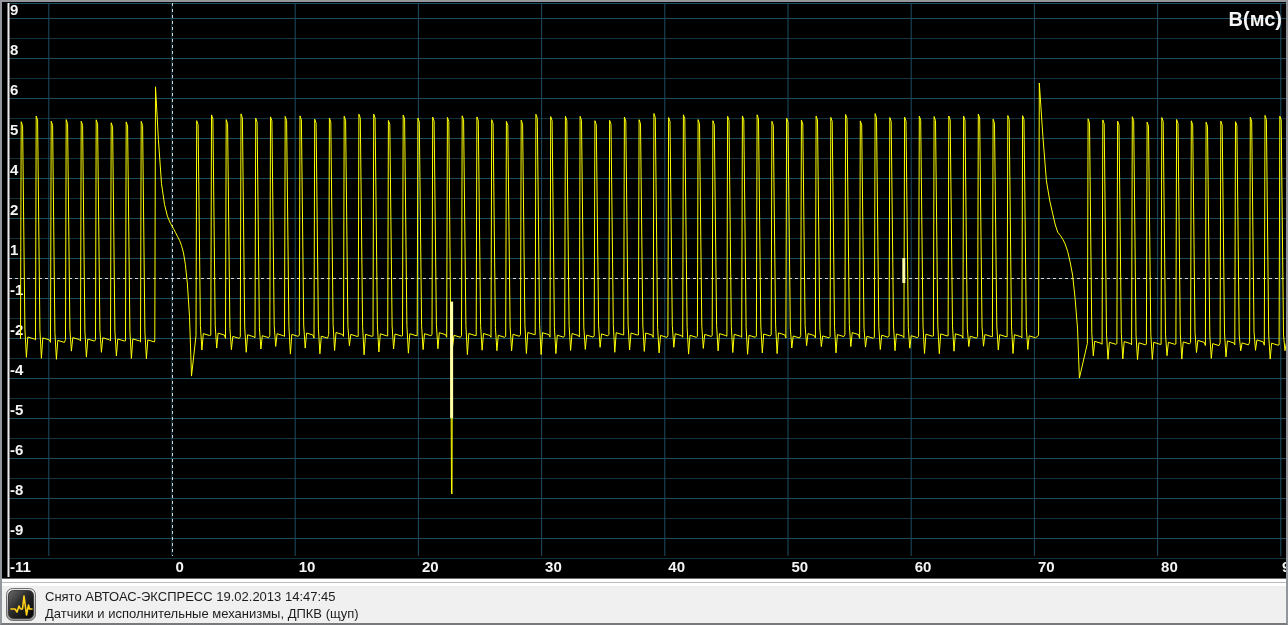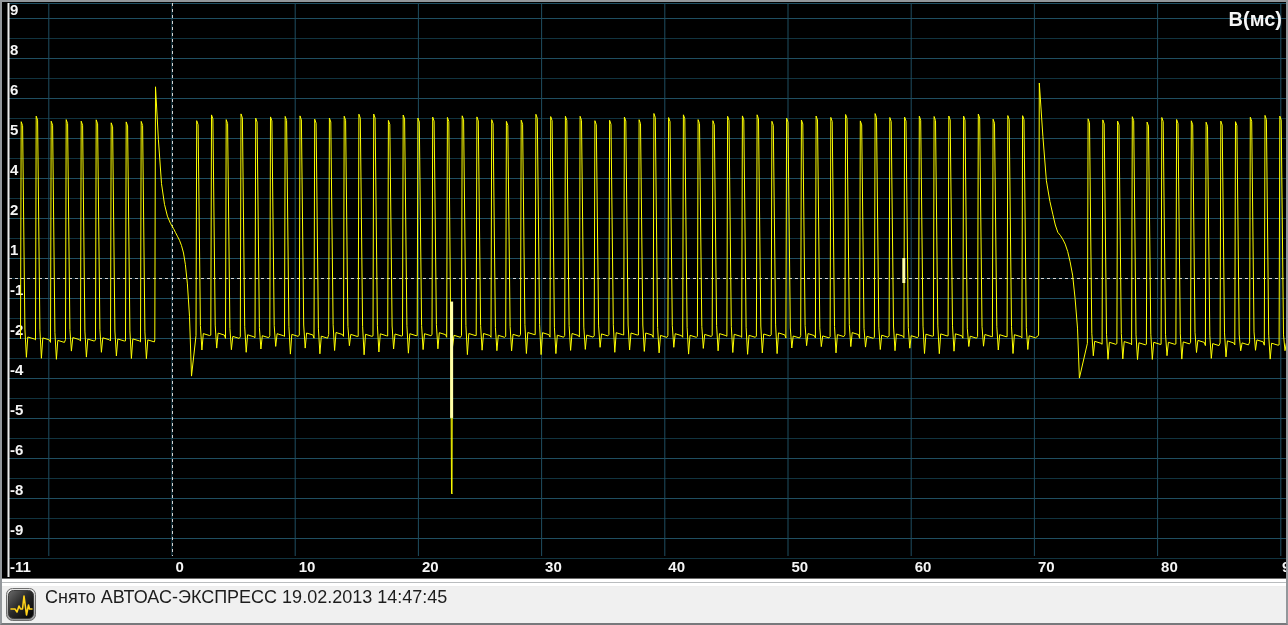--- a/index.html
+++ b/index.html
@@ -7,21 +7,21 @@
           font-family:"Liberation Sans",sans-serif;overflow:hidden;}
   #scope{display:block;}
   .sep{height:9px;box-sizing:border-box;
        border-left:2px solid #93979b;border-right:2px solid #93979b;
        background:linear-gradient(#6b6b6b 0 1px,#ffffff 1px 4px,#b9bcbe 4px 5px,#ffffff 5px 8px,#eeeeee 8px 9px);}
   .statusbar{height:38px;box-sizing:border-box;background:#f0f0f0;
        border-left:2px solid #93979b;border-right:2px solid #93979b;border-bottom:2px solid #77797c;
        display:flex;align-items:flex-start;padding:1px 0 0 4px;}
   .scope-icon{width:30px;height:33px;margin-right:9px;flex:0 0 auto;cursor:pointer;}
   .status-text{padding-top:1px;}
-  .status-text div{font-size:18px;line-height:16.5px;color:#1d1d1d;white-space:nowrap;}
+  .status-text div{font-size:13px;line-height:16.5px;color:#1d1d1d;white-space:nowrap;}
 </style>
 </head>
 <body>
 
 <div class="window">
 
   <svg id="scope" width="1288" height="578" viewBox="0 0 1288 578">
       <rect x="0" y="0" width="1288" height="578" fill="#000000"></rect>
       <g>
         <line x1="9" y1="3.5" x2="1286" y2="3.5" stroke="#1f4e61" stroke-width="1"></line>
@@ -122,15 +122,16 @@
               <stop offset="1" stop-color="#000000"></stop>
           </linearGradient>
         </defs>
         <rect x="0.5" y="0.5" width="29" height="32" rx="6" fill="url(#gf)" stroke="#6f6f6f"></rect>
         <rect x="2.5" y="2.5" width="25" height="28" rx="5" fill="url(#gi)" stroke="#3d3d3d"></rect>
         <path id="icon-trace" d="M5 21 h4 l2 3 l2 -6 l1.5 3 h2 L18 8 l2.5 19 l2 -10 l1 4 H26" stroke="#ffd21a" stroke-width="1.6" fill="none" stroke-linejoin="round" stroke-linecap="round"></path>
       </svg>
     </div>
     <div class="status-text">
       <div>Снято АВТОАС-ЭКСПРЕСС 19.02.2013 14:47:45</div>
+      <div>Датчики и исполнительные механизмы, ДПКВ (щуп)</div>
     </div>
   </div>
 </div>
 
 </body></html>

